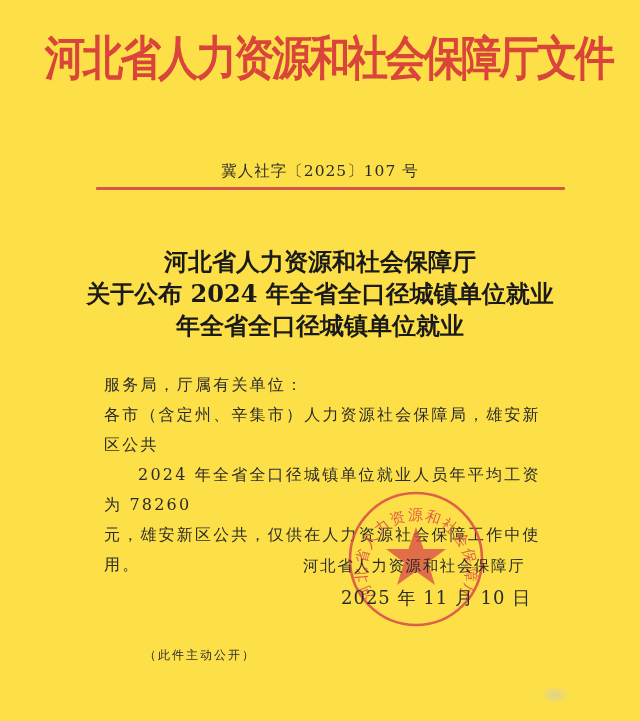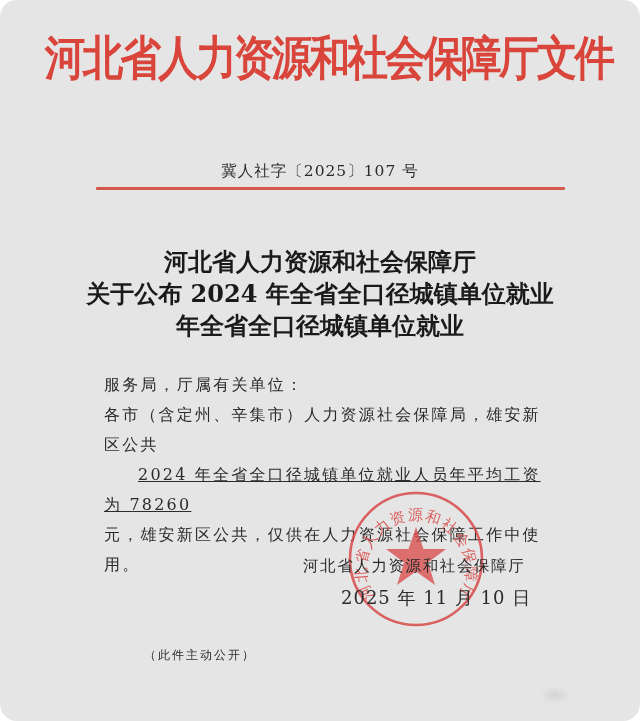--- a/index.html
+++ b/index.html
@@ -12,22 +12,21 @@
       height: 721px;
       position: relative;
       overflow: hidden;
       font-family: "DejaVu Serif", "Liberation Serif", serif;
       color: #1e1e1e;
     }
     .page {
       position: absolute;
       left: 0; top: 0;
       width: 640px; height: 721px;
-      background: #e5e5e5;
-      border-radius: 17px;
+      background: #fde047;
     }
     .header-title {
       position: absolute;
       left: 0; right: 0;
       top: 28px;
       text-align: center;
       font-family: "Liberation Serif", "DejaVu Serif", serif;
       font-size: 47px;
       line-height: 60px;
       font-weight: bold;
@@ -74,21 +73,21 @@
       width: 452px;
       top: 370px;
       font-size: 16px;
       line-height: 30px;
       color: #2b2b2b;
       letter-spacing: 2.2px;
     }
     .body-text p {
       margin: 0;
     }
-    .indent { text-indent: 34px; text-decoration: underline; }
+    .indent { text-indent: 34px; }
     .seal {
       position: absolute;
       left: 346px;
       top: 489px;
       width: 140px;
       height: 140px;
       pointer-events: none;
       opacity: 0.85;
     }
     .signature {

